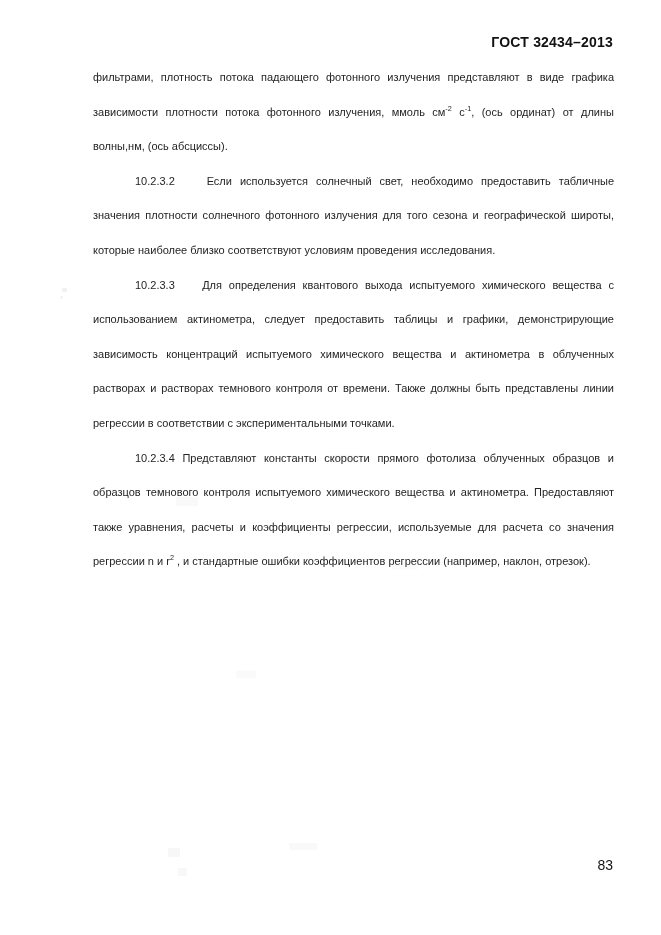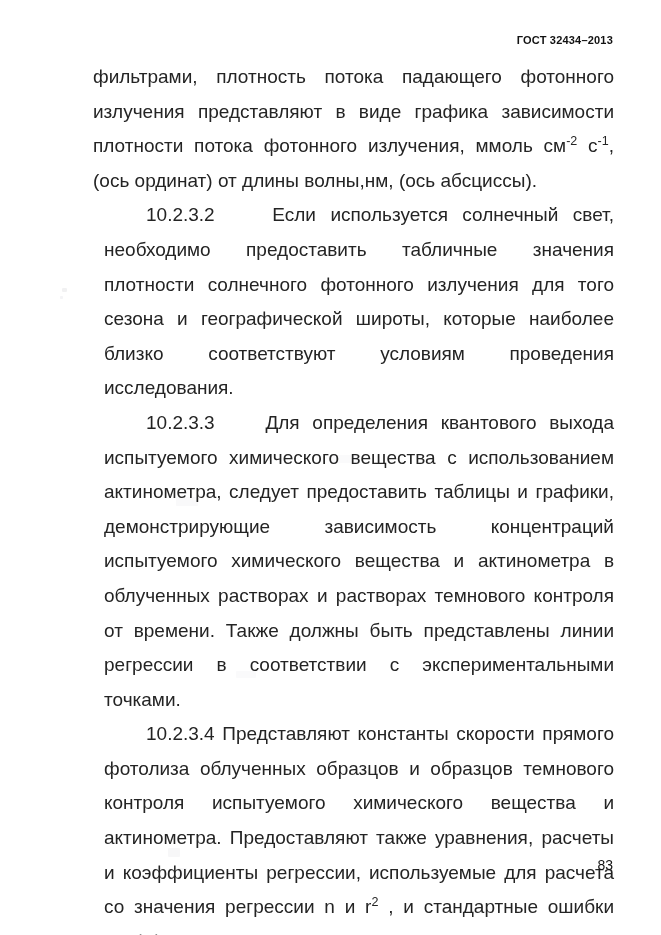--- a/index.html
+++ b/index.html
@@ -16,57 +16,57 @@
     font-family: "Liberation Sans", "DejaVu Sans", sans-serif;
     color: #1a1a1a;
     box-sizing: border-box;
   }
 
   
   .doc-header {
     position: absolute;
     top: 34px;
     right: 48px;
-    font-size: 11px;
+    font-size: 14px;
     font-weight: bold;
     letter-spacing: 0.2px;
     color: #121212;
     white-space: nowrap;
   }
 
   
   .body-block {
     position: absolute;
     left: 93px;
     top: 60px;
     width: 521px;
   }
 
   .para {
     margin: 0;
-    font-size: 19px;
+    font-size: 11px;
     line-height: 34.6px;
     text-align: justify;
     text-justify: inter-word;
     color: #242424;
     -webkit-hyphens: none;
     hyphens: none;
   }
   .para.indent {
     text-indent: 42px;
   }
 
   sup {
     font-size: 0.66em;
     line-height: 0;
     vertical-align: super;
   }
 
   
-  .para + .para { margin-top: 0px; margin-left: 11px; }
+  .para + .para { margin-top: 0px; }
 
   
   .page-number {
     position: absolute;
     right: 48px;
     bottom: 62px;
     font-size: 14px;
     color: #141414;
     margin-top: 24px;
   }

